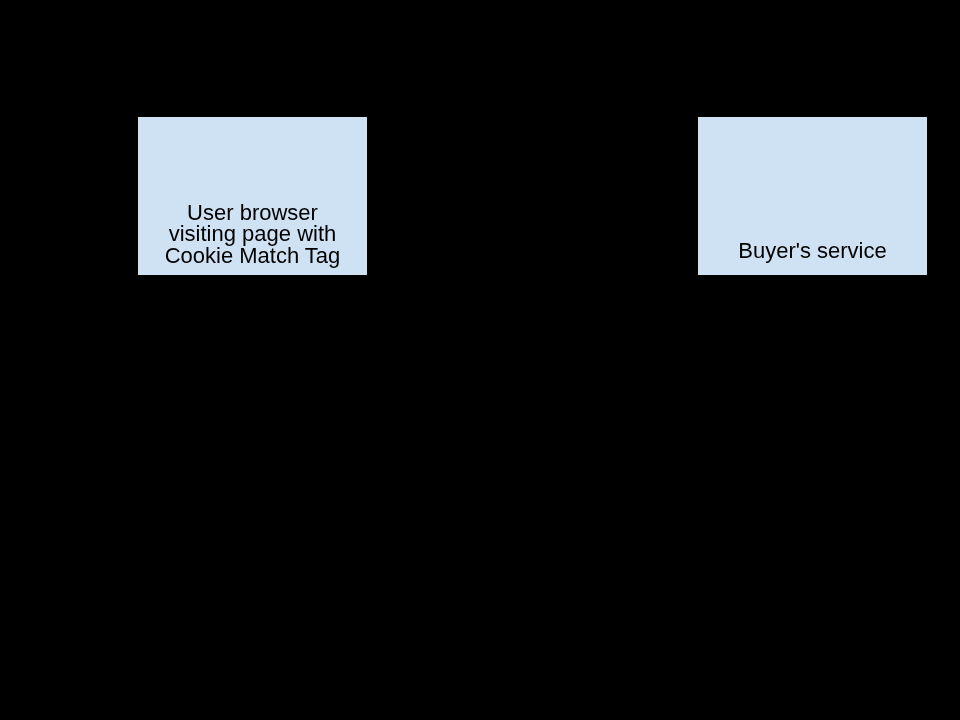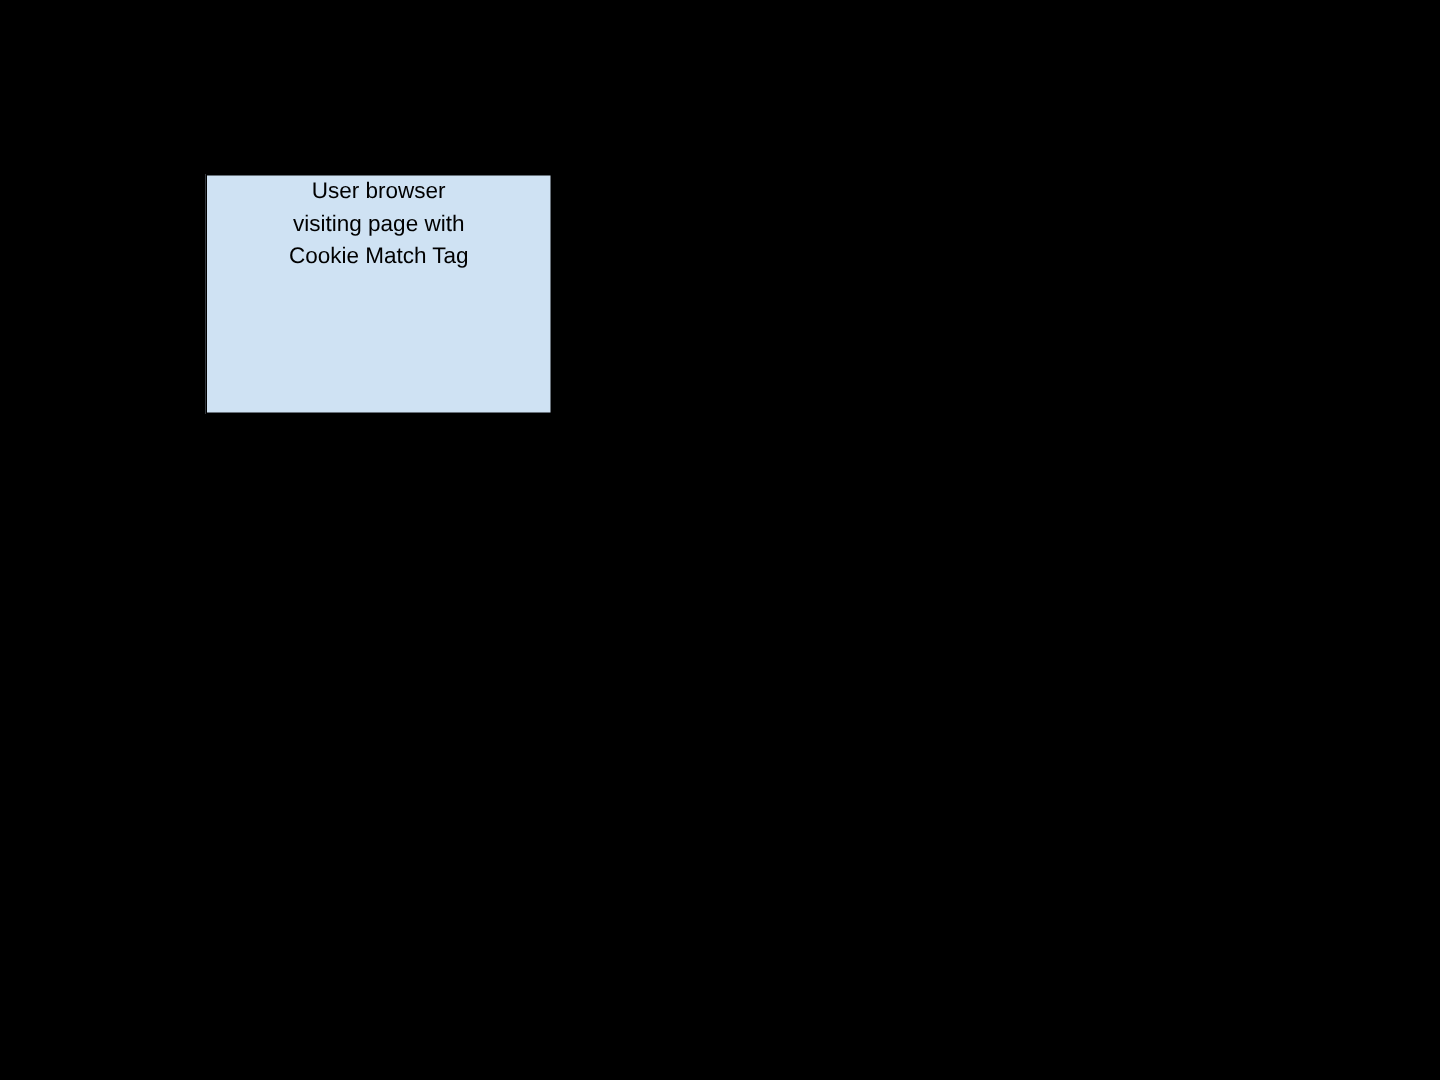--- a/index.html
+++ b/index.html
@@ -18,24 +18,24 @@
     width: 960px;
     height: 720px;
   }
   .node {
     position: absolute;
     box-sizing: border-box;
     background: var(--fill, #cfe2f3);
     border: 1px solid var(--stroke, #000000);
     color: var(--text, #000000);
     display: flex;
-    align-items: flex-start;
+    align-items: flex-end;
     justify-content: center;
     text-align: center;
-    font-size: 15px;
+    font-size: 22px;
     line-height: 21.5px;
   }
   .node .label {
     white-space: pre-line; 
   }
   
   #node-user-browser {
     left: 137px; top: 116px; width: 231px; height: 160px;
     padding-bottom: 9px;  
   }
@@ -52,15 +52,18 @@
 <body>
 
 <div class="canvas">
 
   <div class="node" id="node-user-browser">
     <span class="label">User browser
 visiting page with
 Cookie Match Tag</span>
   </div>
 
+  <div class="node" id="node-buyers-service">
+    <span class="label">Buyer's service</span>
+  </div>
 
 
 </div>
 
 </body></html>

